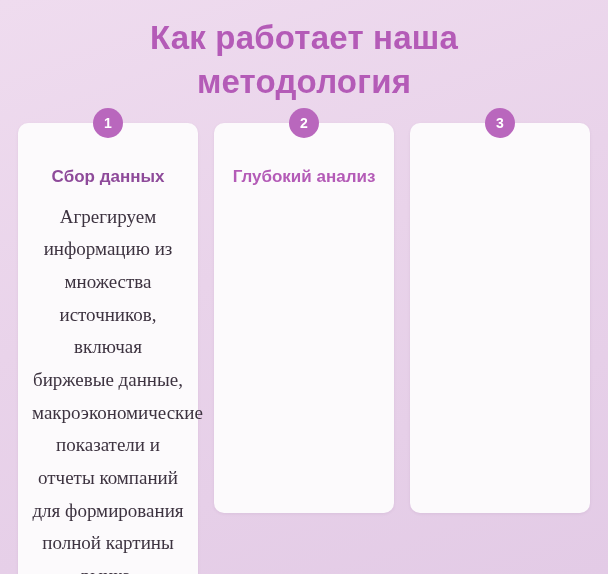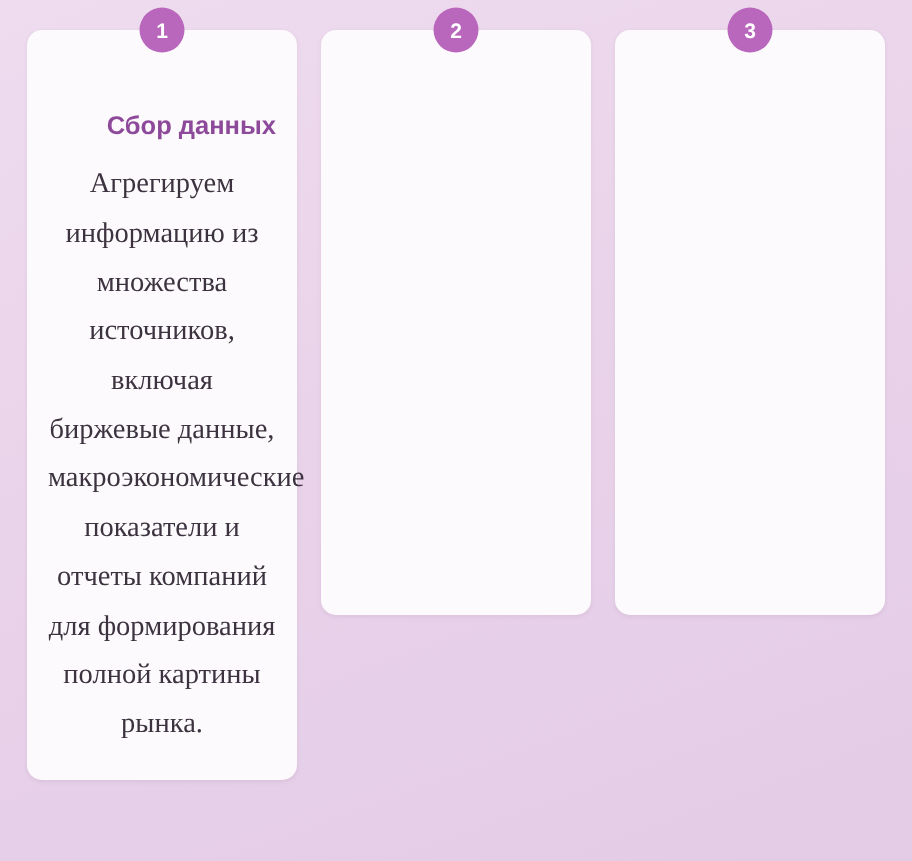--- a/index.html
+++ b/index.html
@@ -60,54 +60,56 @@
     color: #ffffff;
     font-size: 14px;
     font-weight: bold;
     display: flex;
     align-items: center;
     justify-content: center;
     line-height: 1;
     box-sizing: border-box;
   }
   .card-title {
-    text-align: right;
+    text-align: center;
     font-size: 17px;
     font-weight: bold;
     color: #a94fae;
     line-height: 1.38;
-    margin: 16px 0 12px 0;
+    margin: 6px 0 12px 0;
   }
   .card-body {
     text-align: center;
     font-size: 19px;
     color: #3d3340;
     line-height: 1.72;
     margin: 0;
     font-family: Liberation Serif, serif;
   }
   .card-1 .card-title { color: #8e4a9a; }
   .card-2 .card-title, .card-3 .card-title { color: #b45bb7; }
 </style>
 </head>
 <body>
 
 <div class="page">
 
+  <h1 class="heading">Как работает наша методология</h1>
 
   <div class="cards">
 
     <div class="card card-1 tall">
       <div class="badge">1</div>
       <h2 class="card-title">Сбор данных</h2>
       <p class="card-body">Агрегируем информацию из множества источников, включая биржевые данные, макроэкономические показатели и отчеты компаний для формирования полной картины рынка.</p>
     </div>
 
     <div class="card card-2 tall">
       <div class="badge">2</div>
+      <h2 class="card-title">Глубокий анализ</h2>
     </div>
 
     <div class="card card-3 tall">
       <div class="badge">3</div>
     </div>
 
   </div>
 </div>
 
 </body></html>

